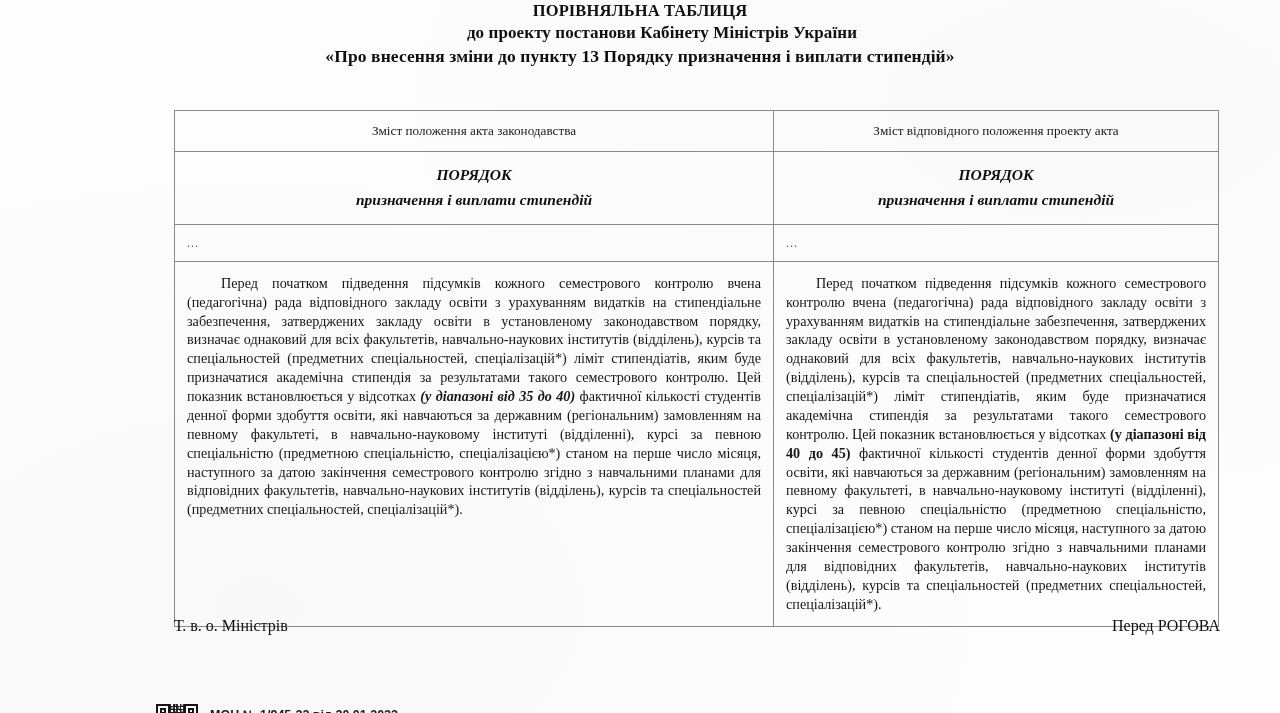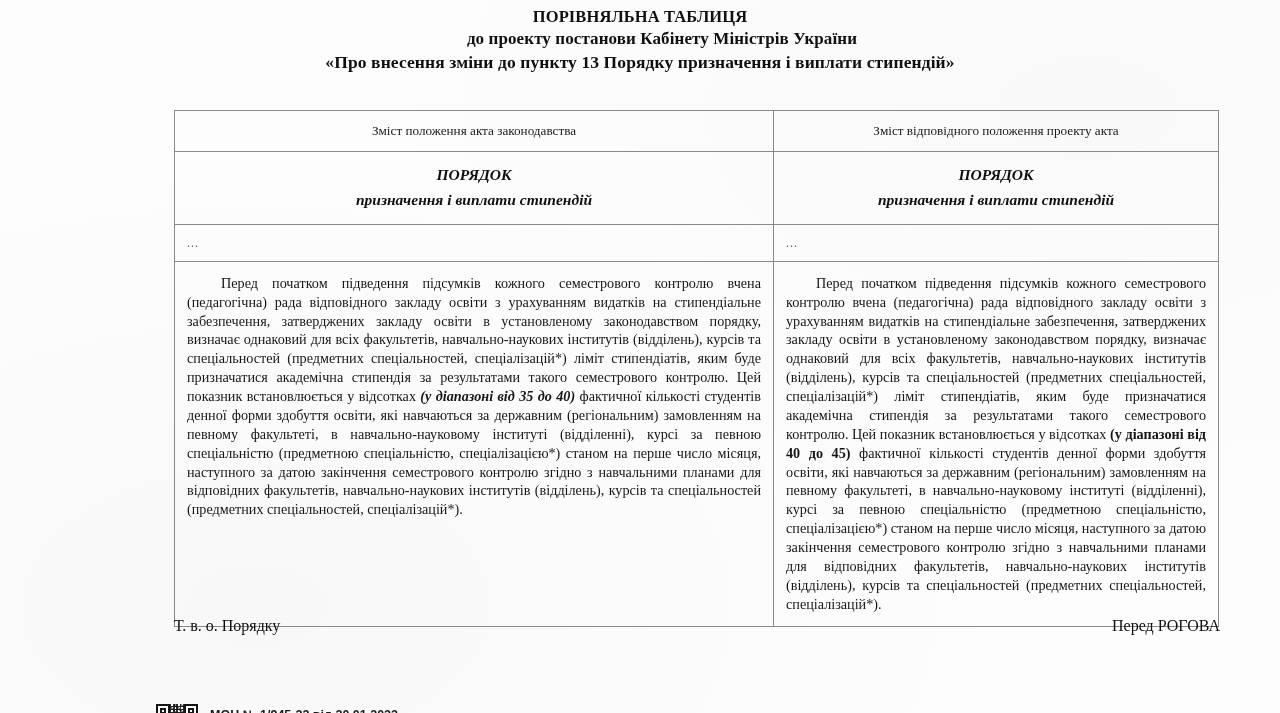--- a/index.html
+++ b/index.html
@@ -23,21 +23,20 @@
     width: 1280px;
     height: 713px;
     background:
       radial-gradient(ellipse at 20% 85%, rgba(0,0,0,0.018) 0%, rgba(0,0,0,0) 55%),
       radial-gradient(ellipse at 85% 15%, rgba(0,0,0,0.015) 0%, rgba(0,0,0,0) 50%),
       #fdfdfd;
   }
 
   
   #heading {
-    padding-top: 6px;
     text-align: center;
   }
   .head-line {
     font-weight: bold;
     line-height: 1.34;
     letter-spacing: 0.1px;
     color: #101010;
   }
   .head-line-1 { font-size: 16.5px; }
   .head-line-2 { font-size: 17px; margin-left: 44px; }
@@ -224,21 +223,21 @@
           </td>
           <td class="body-cell right">
             <p><span>Перед початком підведення підсумків кожного семестрового контролю вчена (педагогічна) рада відповідного закладу освіти з урахуванням видатків на стипендіальне забезпечення, затверджених закладу освіти в установленому законодавством порядку, визначає однаковий для всіх факультетів, навчально-наукових інститутів (відділень), курсів та спеціальностей (предметних спеціальностей, спеціалізацій*) ліміт стипендіатів, яким буде призначатися академічна стипендія за результатами такого семестрового контролю. Цей показник встановлюється у відсотках </span><span class="hl-bold">(у діапазоні від 40 до 45)</span><span> фактичної кількості студентів денної форми здобуття освіти, які навчаються за державним (регіональним) замовленням на певному факультеті, в навчально-науковому інституті (відділенні), курсі за певною спеціальністю (предметною спеціальністю, спеціалізацією*) станом на перше число місяця, наступного за датою закінчення семестрового контролю згідно з навчальними планами для відповідних факультетів, навчально-наукових інститутів (відділень), курсів та спеціальностей (предметних спеціальностей, спеціалізацій*).</span></p>
           </td>
         </tr>
       </tbody>
     </table>
   </div>
 
   <div id="signature">
-    <div id="sign-position">Т. в. о. Порядку</div>
+    <div id="sign-position">Т. в. о. Міністрів</div>
     <div id="sign-name">Перед РОГОВА</div>
   </div>
 
   <div id="stamp">
     <div id="qr"></div>
     <div>
       <div id="stamp-text">МОН № 1/945-22 від 20.01.2022</div>
       <div id="stamp-sub">Підписувач Рогова Перед Вікторівна</div>
     </div>
   </div>

